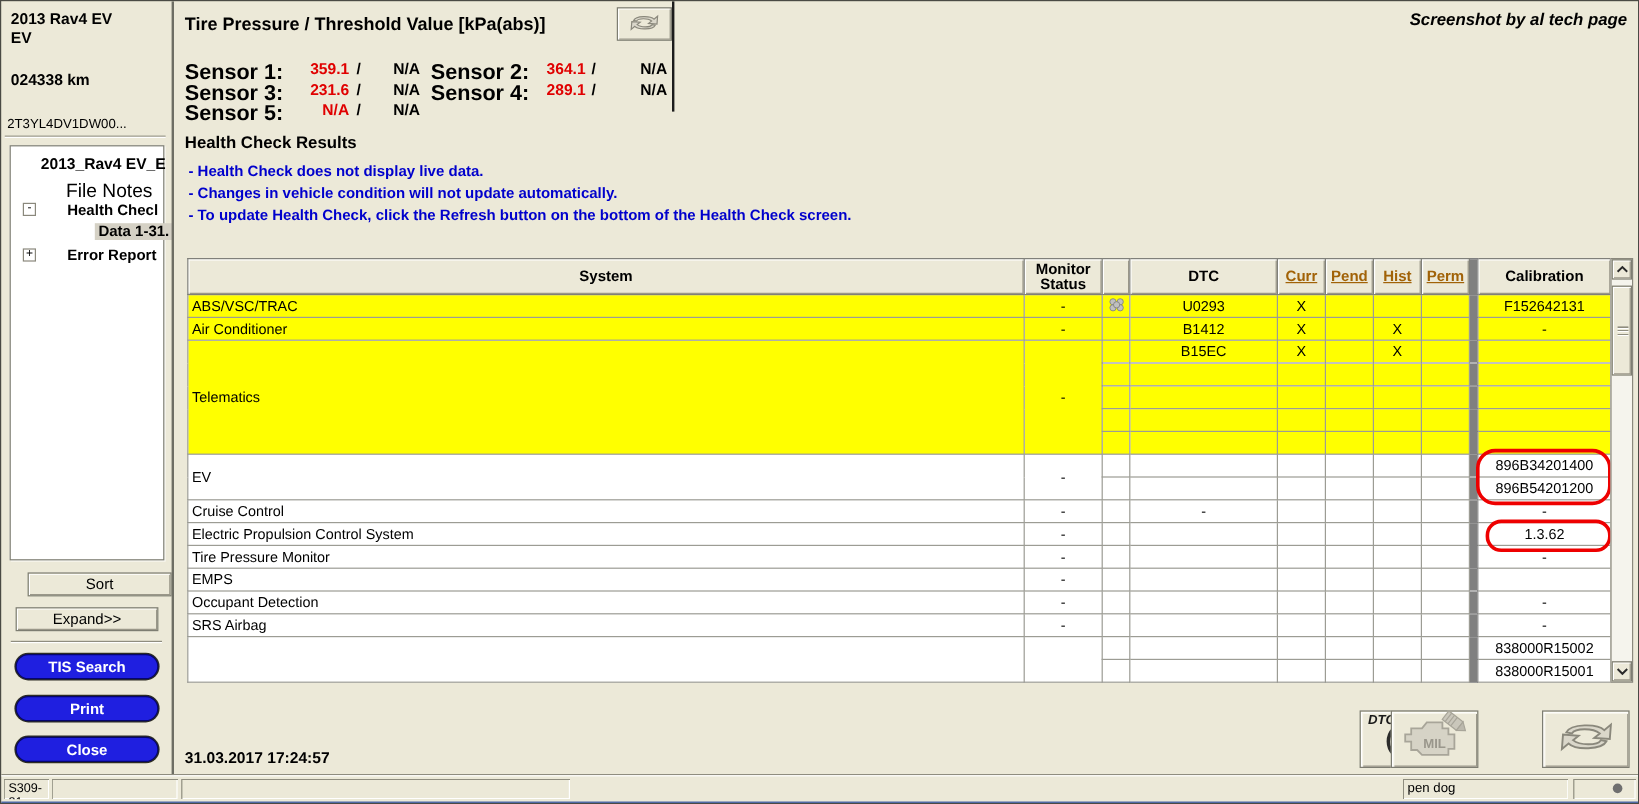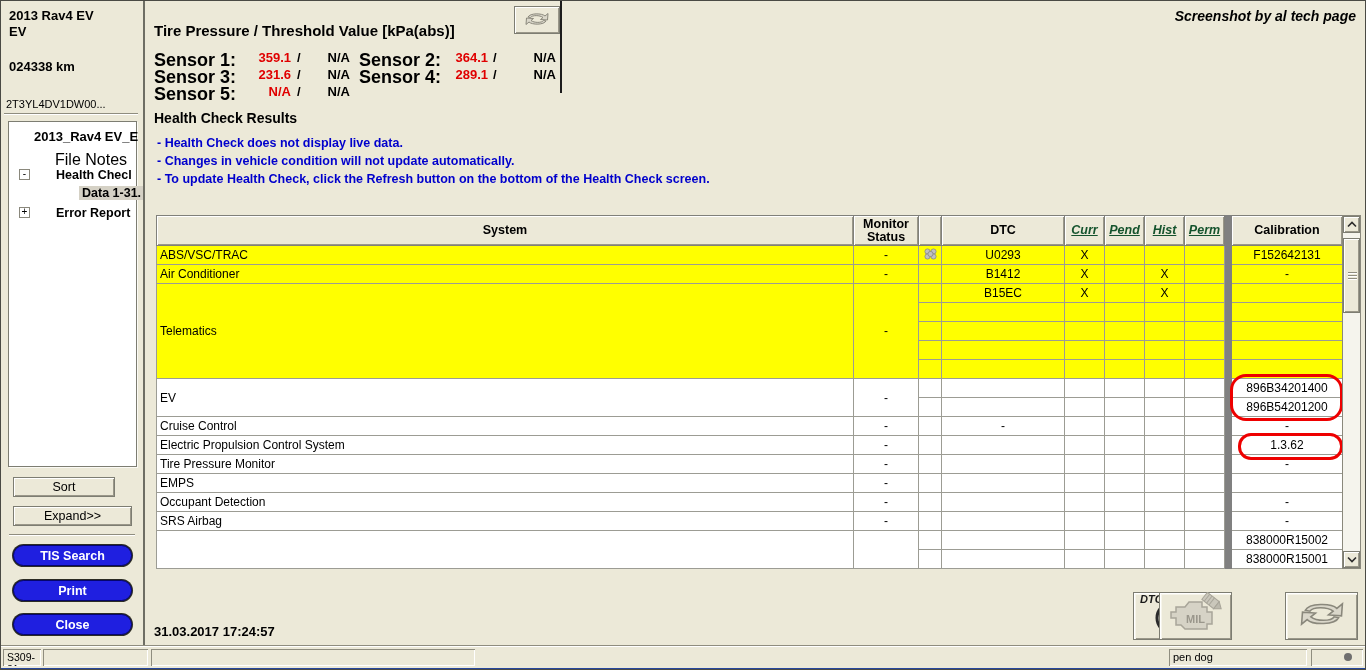--- a/index.html
+++ b/index.html
@@ -26,54 +26,54 @@
   .t-data { left:70px; top:64px; font-size:12.5px; font-weight:bold; background:#d5d1c5; padding:0 3px; }
   .t-error { left:47px; top:84px; font-size:12.5px; font-weight:bold; }
   .node-box { width:11px; height:11px; border:1px solid #8a887c; background:#fff;
               font-size:10px; line-height:8px; text-align:center; font-weight:normal; }
   .nb-minus { left:10px; top:47px; } .nb-plus { left:10px; top:85px; }
 
   .btn3d { background:#ece9d8; border:1px solid #7d7d72;
            box-shadow: inset 1px 1px 0 #ffffff, inset -1px -1px 0 #9a9789;
            display:flex; align-items:center; justify-content:center;
            font-size:12.5px; cursor:default; }
-  .btn-sort   { left:12px; top:476px; width:102px; height:20px; }
+  .btn-sort   { left:22px; top:476px; width:120px; height:20px; }
   .btn-expand { left:12px; top:505px; width:119px; height:20px; }
   .btn-sep { left:8px; top:533px; width:126px; }
   .pill { left:12px; width:119px; height:21px; background:#1f1fe0;
           border:1px solid #05056e; border-radius:11px; box-shadow:0 0 0 1px #2c2c24;
           color:#fff; font-weight:bold; font-size:12.5px;
           display:flex; align-items:center; justify-content:center; }
   .pill-tis { top:544px; } .pill-print { top:579px; } .pill-close { top:613px; }
 
   .v-divider { left:142px; top:0; width:2px; height:645px; background:#6e6e64; }
 
   
-  .tp-title { left:153px; top:21px; font-size:15px; font-weight:bold; }
+  .tp-title { left:153px; top:11px; font-size:15px; font-weight:bold; }
   .tp-refresh { left:513px; top:5px; width:46px; height:28px; }
   .tp-vline { left:559px; top:0; width:2px; height:92px; background:#1c1c1c; }
   .credit { right:9px; top:7px; font-size:14px; font-weight:bold; font-style:italic; }
   .slabel { font-size:18px; font-weight:bold; }
   .sval { font-size:13px; font-weight:bold; color:#e00000; text-align:right; }
   .sthr { font-size:13px; font-weight:bold; text-align:right; }
   .sslash { font-size:13px; font-weight:bold; }
 
   
   .hc-head { left:153px; top:109px; font-size:14px; font-weight:bold; }
   .hc-note { left:156px; font-size:12.5px; font-weight:bold; color:#0000cc; }
 
   
   .hc-table { left:155px; top:214px; border-collapse:collapse; table-layout:fixed;
               width:1186px; border:1px solid #60605a; background:#fff; }
   .hc-table th, .hc-table td { border:1px solid #9c9c94; font-size:12px;
               padding:0 3px; overflow:hidden; white-space:nowrap; text-align:center; }
   .hc-table th { height:30px; background:#ece9d8; font-weight:bold; font-size:12.5px;
               border:1px solid #80807a;
               box-shadow: inset 1px 1px 0 #ffffff, inset -1px -1px 0 #9a9789; white-space:normal; line-height:13px; }
-  .hc-table th.link { color:#14532d; text-decoration:underline;font-style:italic; }
+  .hc-table th.link { color:#a16207; text-decoration:underline; }
   .hc-table tr.r { height:19px; }
   .hc-table td.sys { text-align:left; }
   tr.yellow td { background:#ffff00; }
   td.divcol { background:#808080 !important; border-color:#808080 !important; padding:0; }
   th.divcol { background:#808080 !important; border-color:#808080 !important; box-shadow:none !important; padding:0; }
 
   
   .oval { border:3px solid #ee0000; border-radius:16px; z-index:6; }
   .oval-ev   { left:1229px; top:373px; width:113px; height:47px; }
   .oval-epcs { left:1237px; top:432px; width:105px; height:27px; border-radius:13px; }

